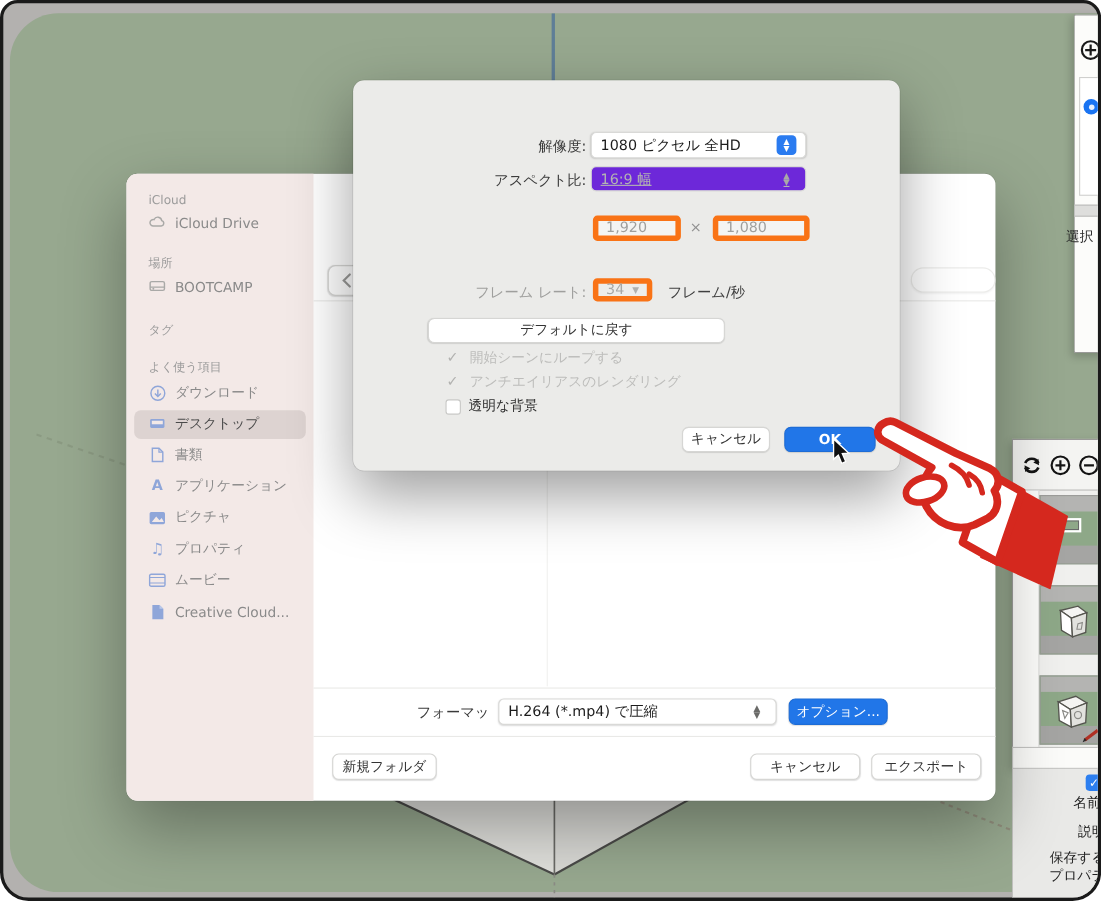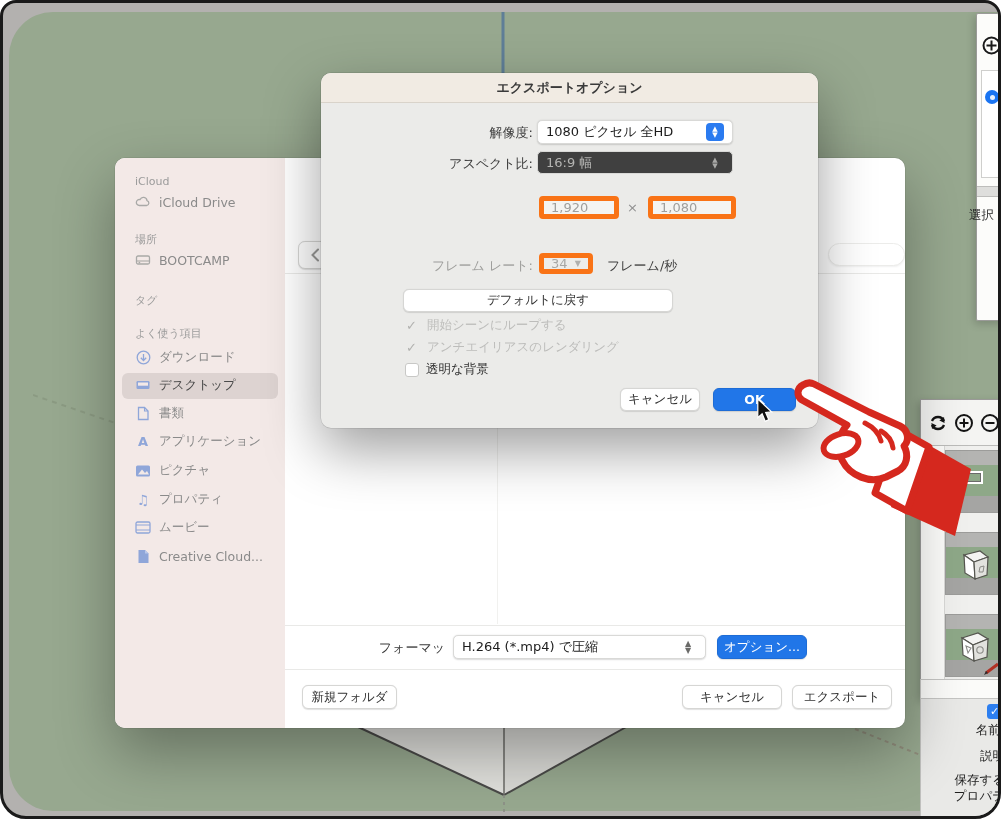--- a/index.html
+++ b/index.html
@@ -10,21 +10,21 @@
             background:#97a88f;border-radius:44px 0 0 44px;}
   .abs{position:absolute;}
   
   .btn{display:flex;align-items:center;justify-content:center;background:#ffffff;
        border:1px solid #d6d6d4;border-radius:6px;font-size:12.5px;color:#333;
        box-shadow:0 .5px 1px rgba(0,0,0,.12);cursor:default;}
   .btn-blue{background:#2176e8;border:1px solid #1d6cd6;color:#fff;}
   .popup{display:flex;align-items:center;background:#fff;border:1px solid #d9d9d7;
          border-radius:5px;font-size:13px;color:#1c1c1c;padding:0 8px;
          box-shadow:0 .5px 1.5px rgba(0,0,0,.15);}
-  .popup.disabled{background:#404040;color:#b4b4b2;box-shadow:none;}
+  .popup.disabled{background:#6d28d9;color:#b4b4b2;box-shadow:none;text-decoration:underline;}
   .stepper{width:18px;height:18px;border-radius:4px;background:#2a7bf0;color:#fff;
            display:flex;flex-direction:column;align-items:center;justify-content:center;
            font-size:7px;line-height:6px;margin-left:auto;}
   .stepper.gray{background:transparent;color:#a9a9a7;}
   .field{background:#f4f4f2;border:5px solid #f97316;border-radius:4px;font-size:13px;
          color:#9f9f9d;display:flex;align-items:center;padding:0 7px;}
   .ck{width:14px;height:14px;border-radius:3px;flex:0 0 auto;}
   .ck.on{color:#b2b2b0;font-size:13px;font-weight:bold;line-height:14px;}
   .ck.off{background:#fff;border:1px solid #c8c8c6;}
   .ckrow{display:flex;align-items:center;gap:7px;font-size:12.5px;}
@@ -289,21 +289,20 @@
     </div>
     <div class="abs btn btn-blue" style="left:602px;top:477px;width:90px;height:24px;">オプション...</div>
     <div class="hline" style="left:170px;top:511px;width:620px;"></div>
 
     <div class="abs btn" style="left:187px;top:527px;width:95px;height:24px;">新規フォルダ</div>
     <div class="abs btn" style="left:567px;top:527px;width:100px;height:24px;">キャンセル</div>
     <div class="abs btn" style="left:677px;top:527px;width:100px;height:24px;">エクスポート</div>
   </div>
 
   <div class="abs exp-dialog">
-    <div class="exp-title">エクスポートオプション</div>
 
     <div class="lbl" style="left:110px;top:51px;width:102px;">解像度:</div>
     <div class="abs popup" style="left:216px;top:47px;width:196px;height:24px;">
       <span>1080 ピクセル 全HD</span>
       <span class="stepper">▲<br>▼</span>
     </div>
 
     <div class="lbl" style="left:90px;top:82px;width:122px;">アスペクト比:</div>
     <div class="abs popup disabled" style="left:216px;top:78px;width:196px;height:23px;">
       <span>16:9 幅</span>
@@ -318,21 +317,21 @@
       <span>1,080</span>
     </div>
 
     <div class="lbl dim" style="left:80px;top:184px;width:132px;">フレーム レート:</div>
     <div class="abs field" style="left:218px;top:180px;width:54px;height:21px;background:#ededeb;">
       <span style="color:#a8a8a6;">34</span>
       <span style="margin-left:auto;font-size:8px;color:#b0b0ae;">▼</span>
     </div>
     <div class="abs" style="left:286px;top:184px;font-size:13px;color:#3f3f3f;">フレーム/秒</div>
 
-    <div class="abs btn" style="left:82px;top:216px;width:270px;height:23px;">デフォルトに戻す</div>
+    <div class="abs btn" style="left:68px;top:216px;width:270px;height:23px;">デフォルトに戻す</div>
 
     <div class="abs ckrow" style="left:85px;top:244px;color:#bdbdbb;">
       <span class="ck on">✓</span>
       <span>開始シーンにループする</span>
     </div>
     <div class="abs ckrow" style="left:85px;top:266px;color:#bdbdbb;">
       <span class="ck on">✓</span>
       <span>アンチエイリアスのレンダリング</span>
     </div>
     <div class="abs ckrow" style="left:84px;top:288px;color:#2f2f2f;">

